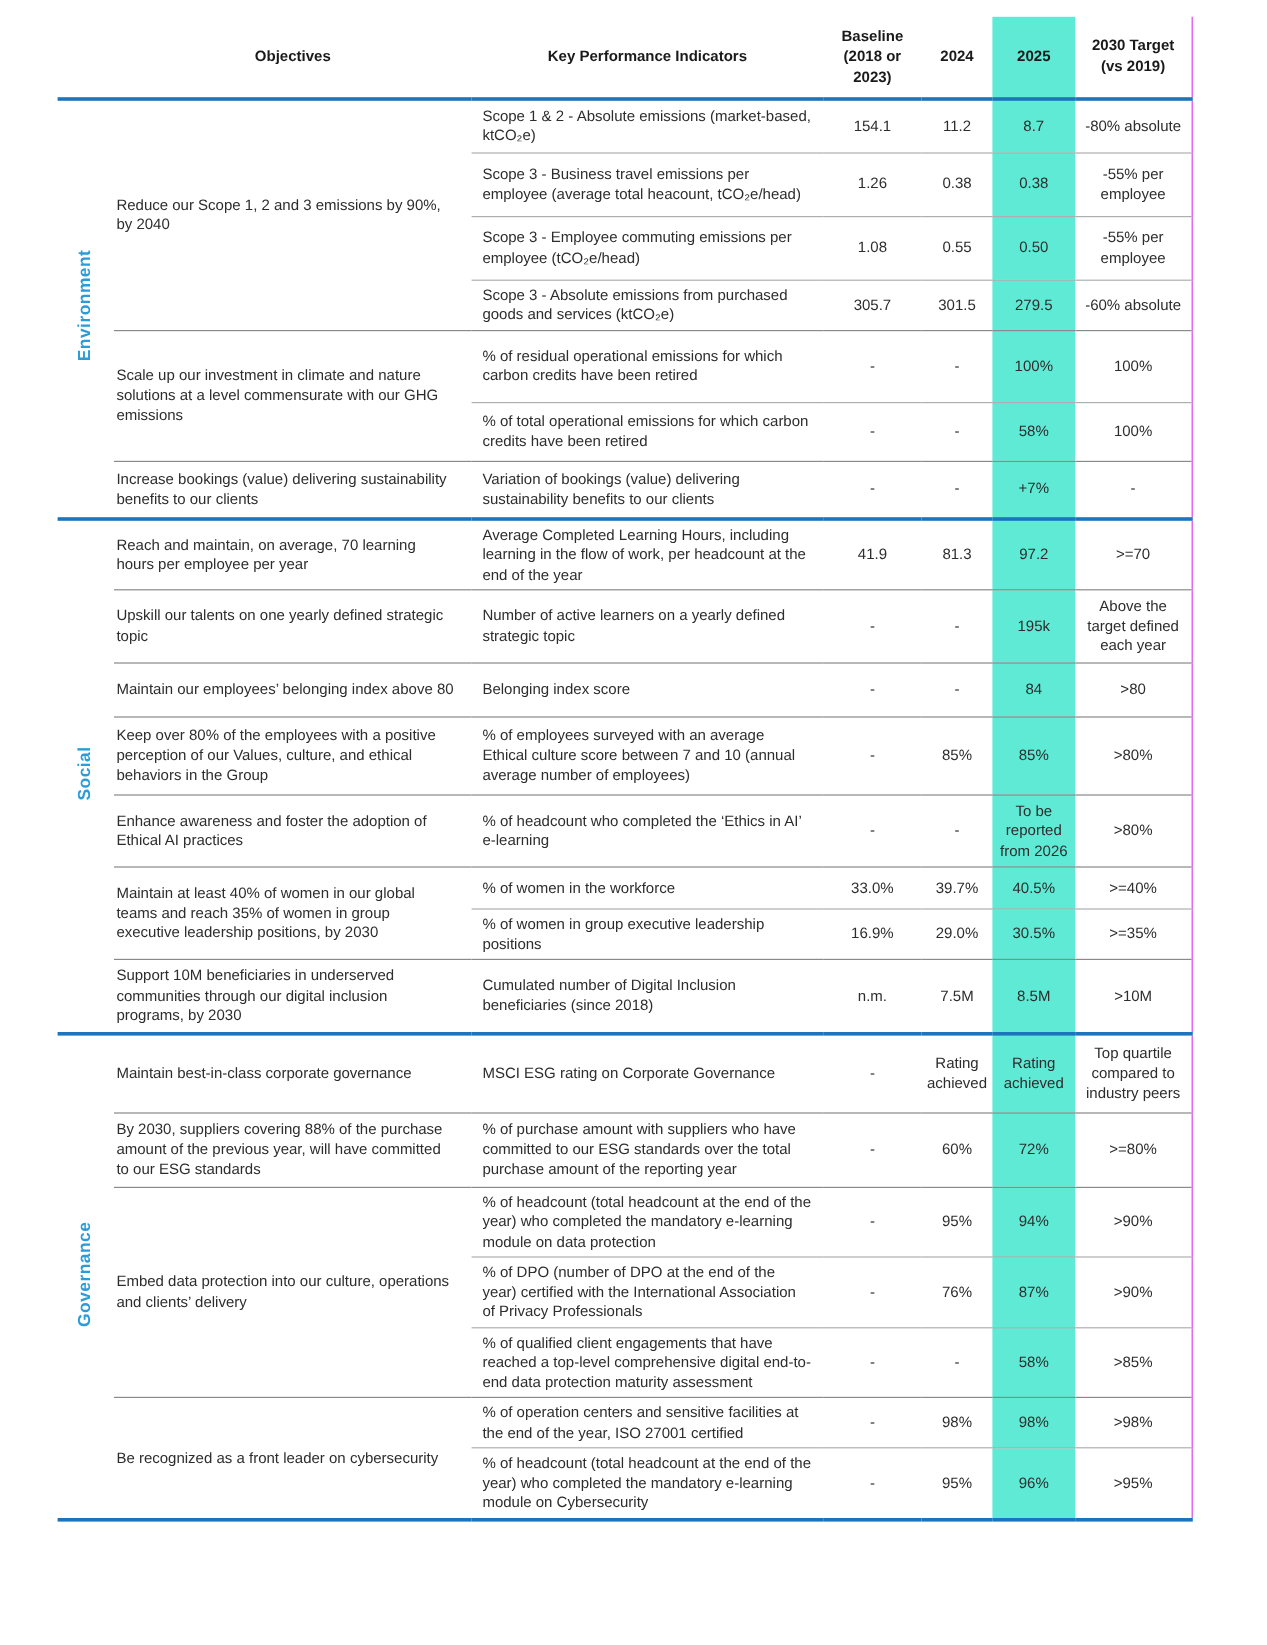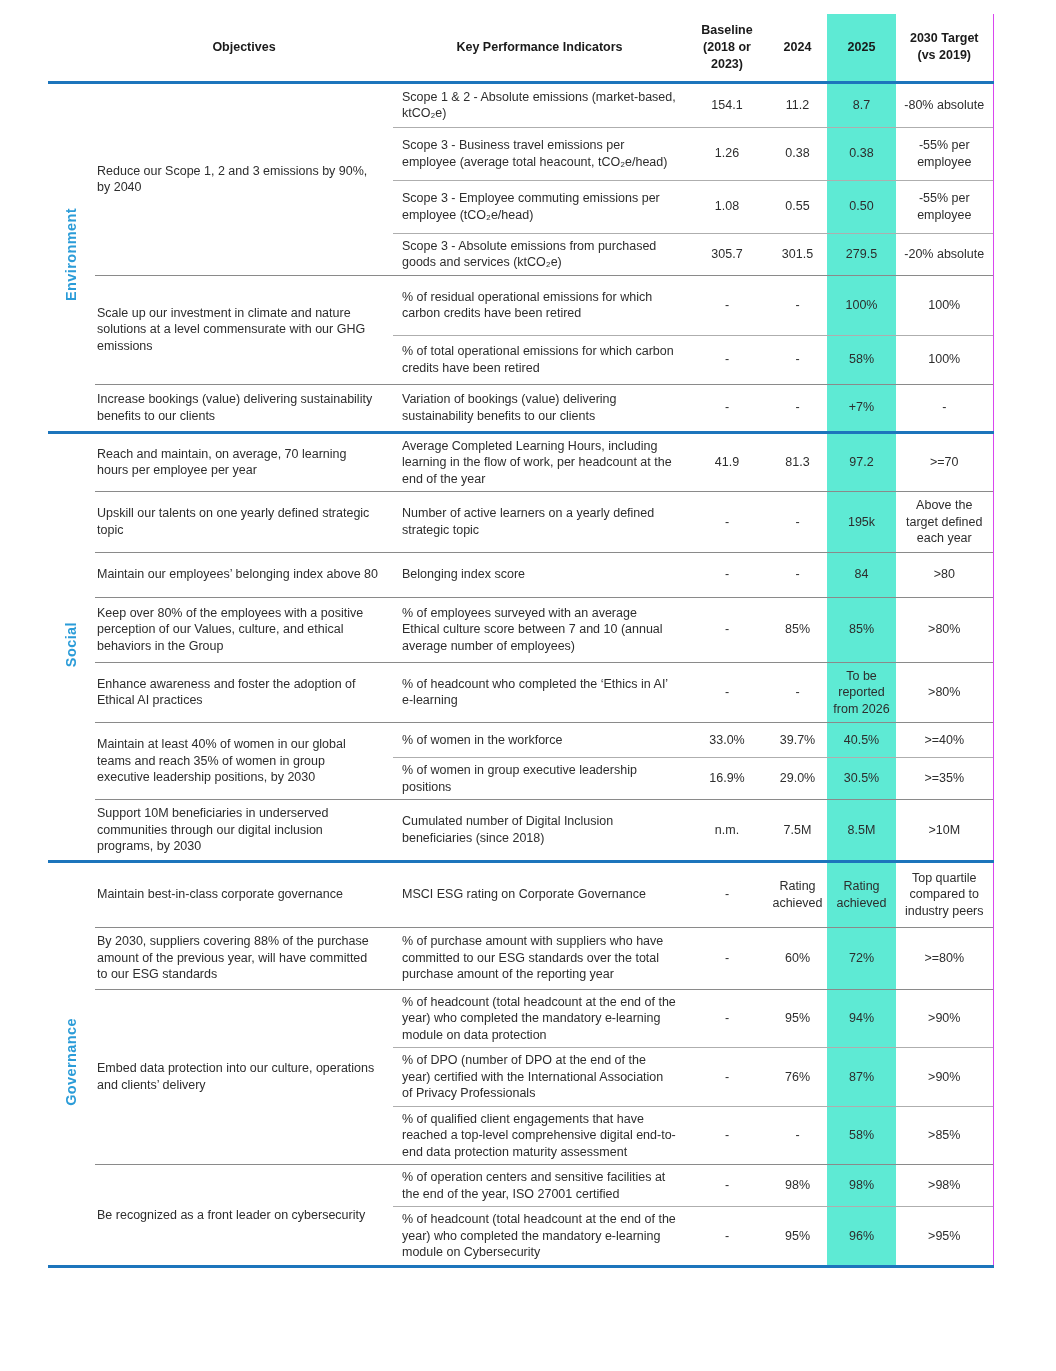--- a/index.html
+++ b/index.html
@@ -92,21 +92,21 @@
       <td class="num">1.08</td>
       <td class="num">0.55</td>
       <td class="hl">0.50</td>
       <td class="tgt">-55% per employee</td>
     </tr>
     <tr class="r-sub" style="height:40px;margin-top:28px;">
       <td class="kpi">Scope 3 - Absolute emissions from purchased goods and services (ktCO₂e)</td>
       <td class="num">305.7</td>
       <td class="num">301.5</td>
       <td class="hl">279.5</td>
-      <td class="tgt">-20% absolute</td>
+      <td class="tgt">-60% absolute</td>
     </tr>
     <tr class="r-grp" style="height:60px;">
       <td class="obj" rowspan="2">Scale up our investment in climate and nature solutions at a level commensurate with our GHG emissions</td>
       <td class="kpi">% of residual operational emissions for which carbon credits have been retired</td>
       <td class="num">-</td>
       <td class="num">-</td>
       <td class="hl">100%</td>
       <td class="tgt">100%</td>
     </tr>
     <tr class="r-sub" style="height:49px;">

